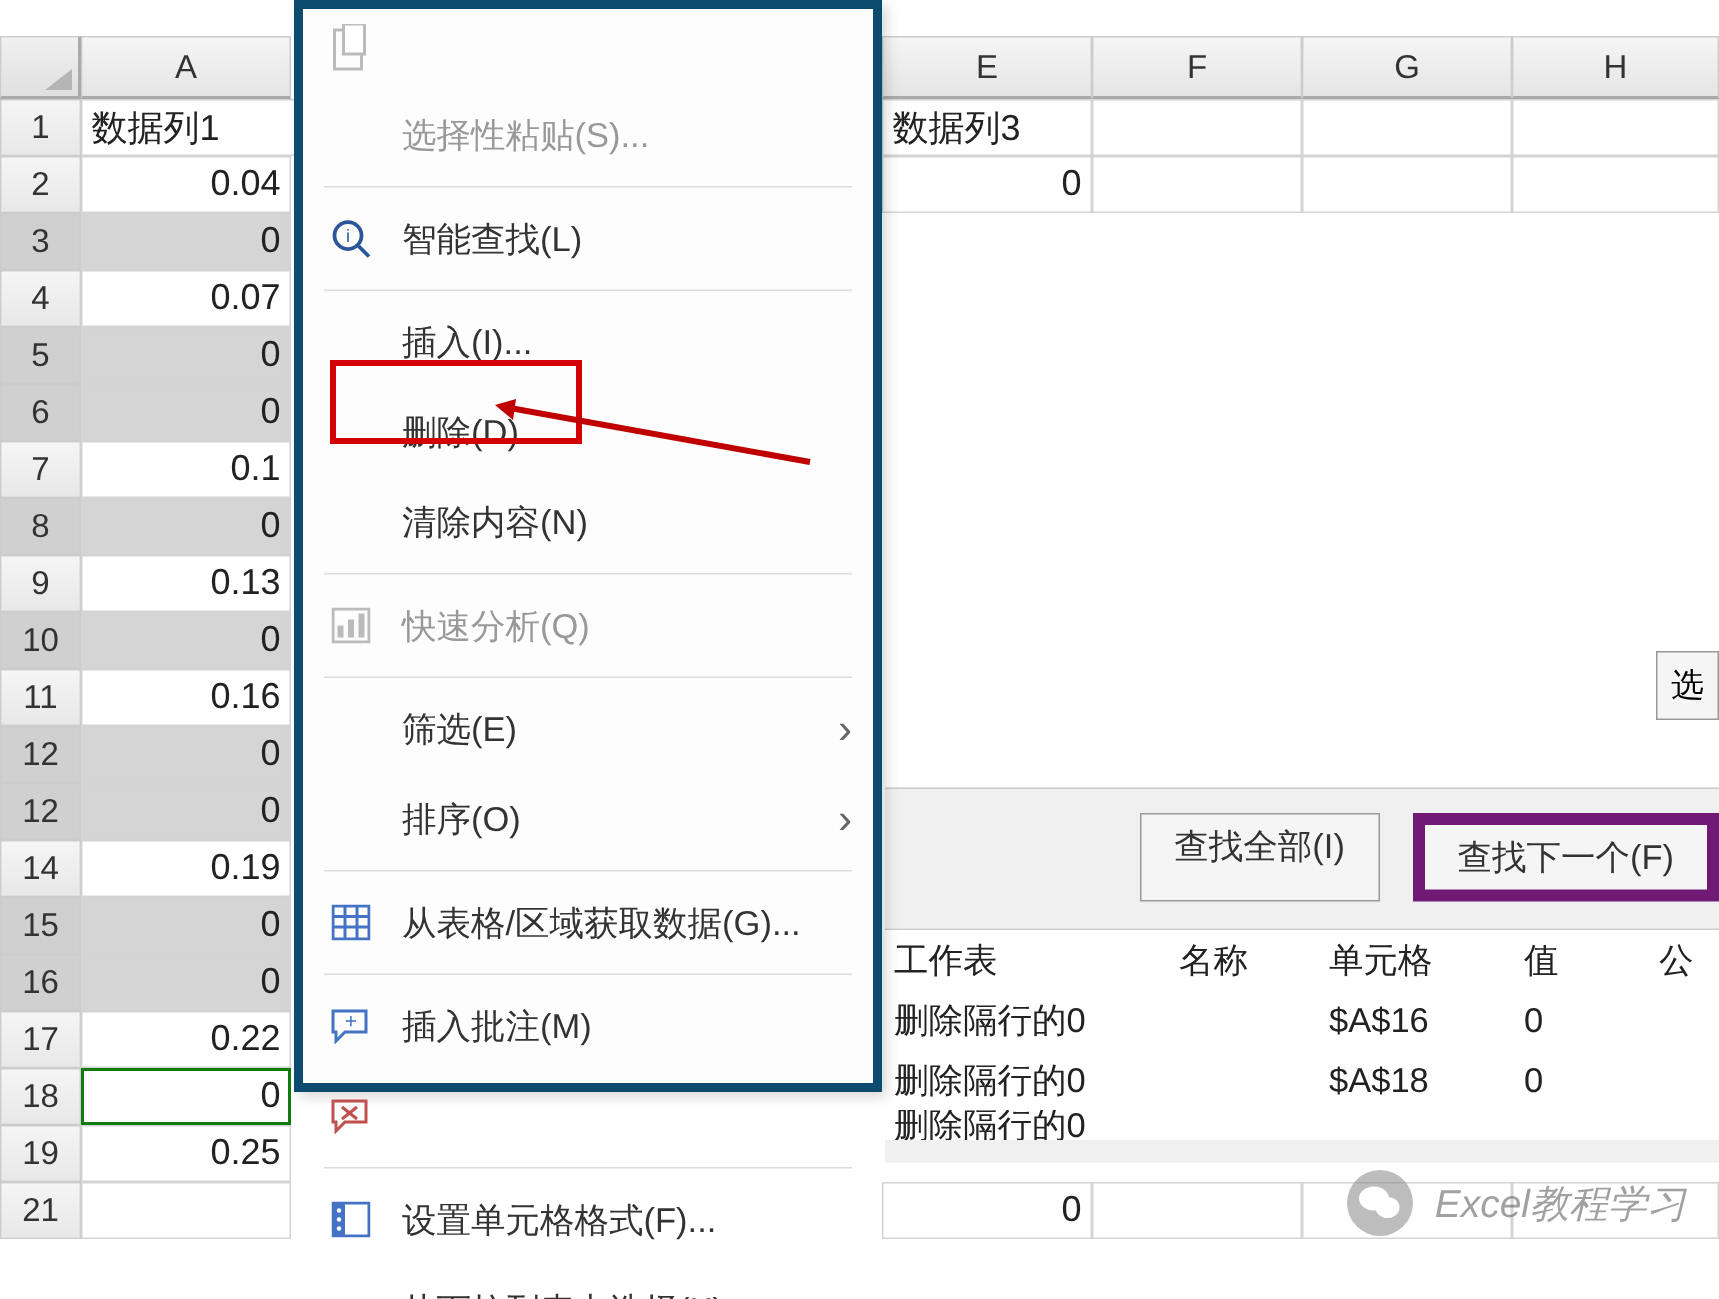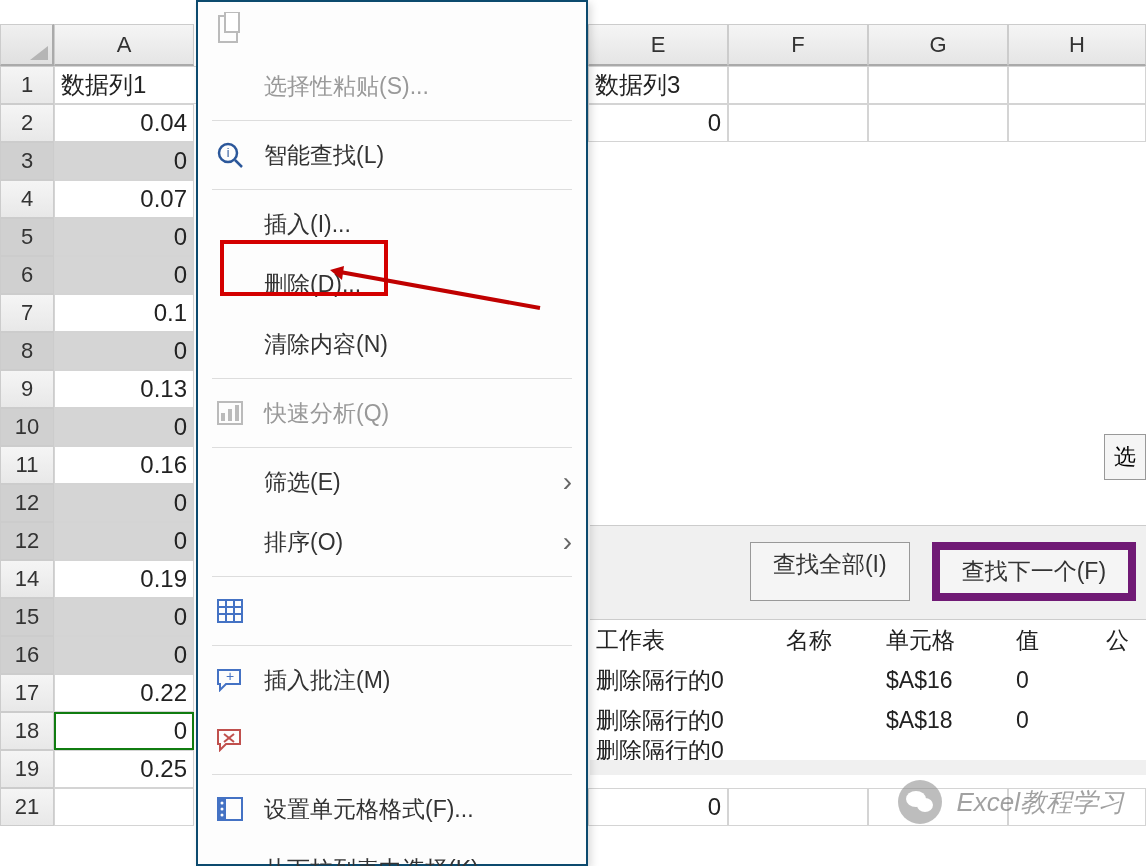--- a/index.html
+++ b/index.html
@@ -93,23 +93,23 @@
   outline: 2px solid #107c10;
   outline-offset: -2px;
 }
 
 
 .context-menu {
   position: absolute;
   left: 196px;
   top: 0;
   width: 392px;
-  height: 866px;
+  height: 728px;
   background: #fdfdfd;
-  border: 2px solid #0c4a6e;
+  border: 6px solid #0c4a6e;
   box-shadow: 3px 3px 8px rgba(0,0,0,0.15);
   z-index: 10;
 }
 .menu-item {
   display: flex;
   align-items: center;
   height: 60px;
   padding: 0 14px 0 12px;
   color: #333;
   font-size: 23px;
@@ -166,21 +166,21 @@
   width: 556px;
   height: 250px;
   background: #f0f0f0;
   border-top: 1px solid #ccc;
   z-index: 5;
 }
 .find-btns {
   display: flex;
   gap: 22px;
   padding: 16px 0 18px 0;
-  justify-content: center;
+  justify-content: flex-end;
   margin-left: 150px;
 }
 .btn {
   padding: 6px 22px;
   background: #f5f5f5;
   border: 1px solid #999;
   font-size: 23px;
   color: #333;
 }
 .btn.primary {
@@ -432,20 +432,21 @@
   <div class="menu-item">
     <div class="menu-icon">
       <svg width="26" height="24" viewBox="0 0 26 24">
           <rect x="1" y="1" width="24" height="22" fill="none" stroke="#4472c4" stroke-width="2"></rect>
           <line x1="1" y1="8" x2="25" y2="8" stroke="#4472c4" stroke-width="2"></line>
           <line x1="9" y1="1" x2="9" y2="23" stroke="#4472c4" stroke-width="2"></line>
           <line x1="17" y1="1" x2="17" y2="23" stroke="#4472c4" stroke-width="2"></line>
           <line x1="1" y1="15" x2="25" y2="15" stroke="#4472c4" stroke-width="2"></line>
         </svg>
     </div>
+    <span class="menu-label">从表格/区域获取数据(G)...</span>
   </div>
   <div class="menu-sep"></div>
   <div class="menu-item">
     <div class="menu-icon">
       <svg width="28" height="24" viewBox="0 0 28 24">
           <path d="M2 2 h22 v14 h-14 l-6 6 v-6 h-2 z" fill="none" stroke="#4472c4" stroke-width="2"></path>
           <text x="14" y="13" font-size="14" text-anchor="middle" fill="#4472c4">+</text>
         </svg>
     </div>
     <span class="menu-label">插入批注(M)</span>

